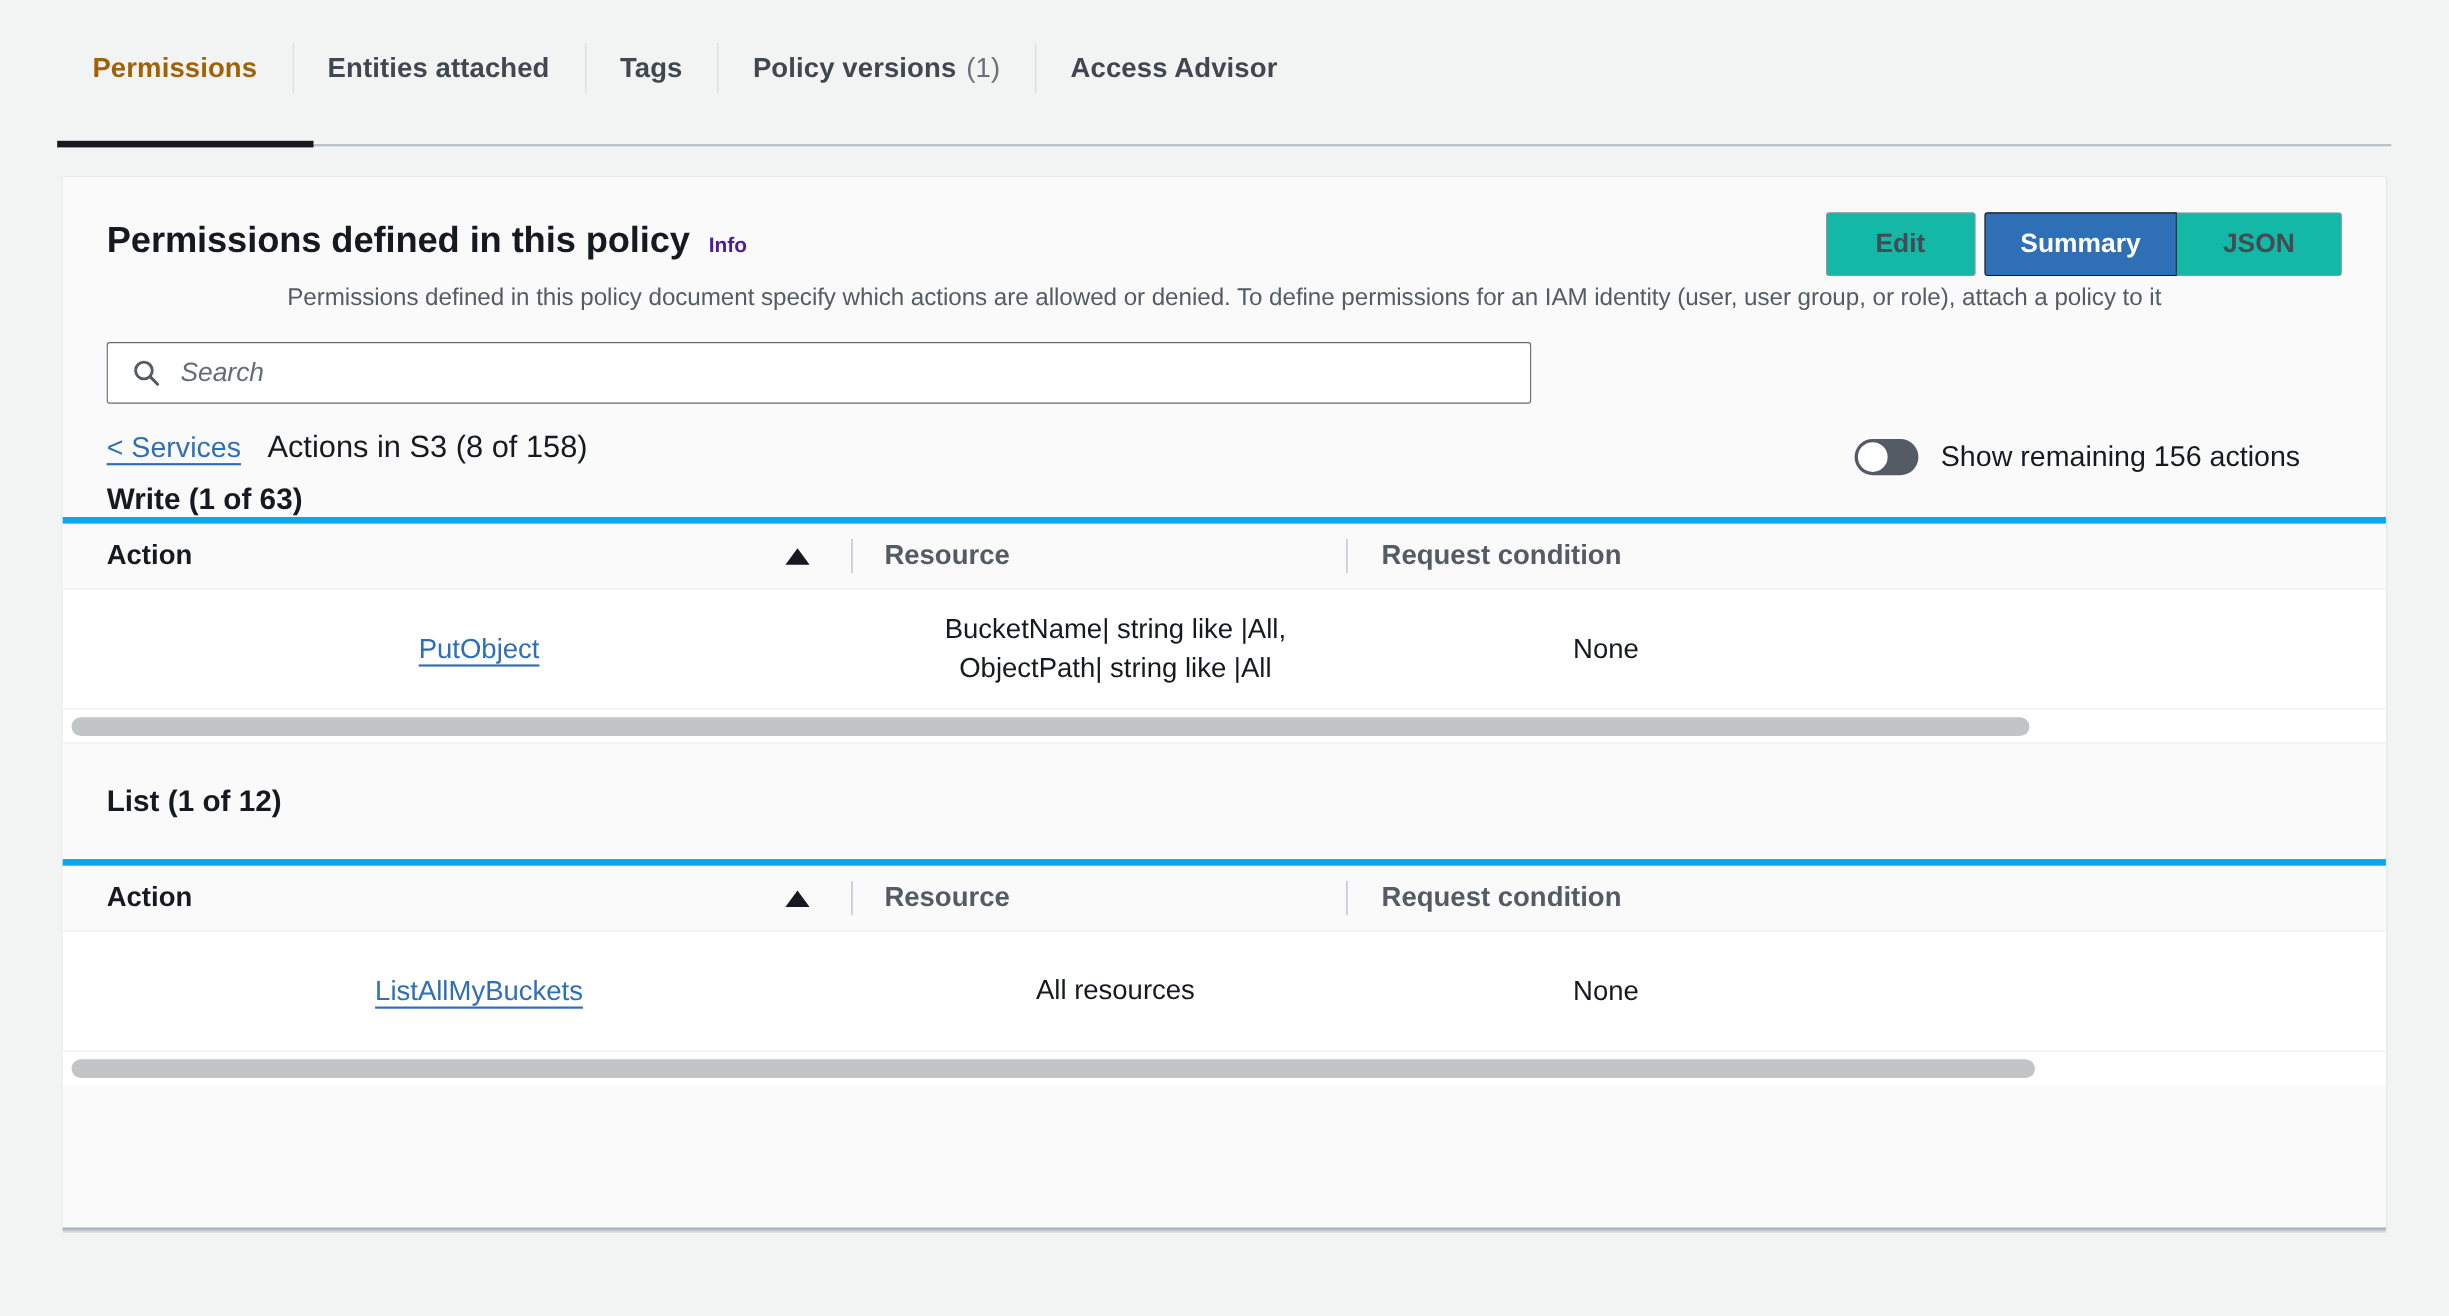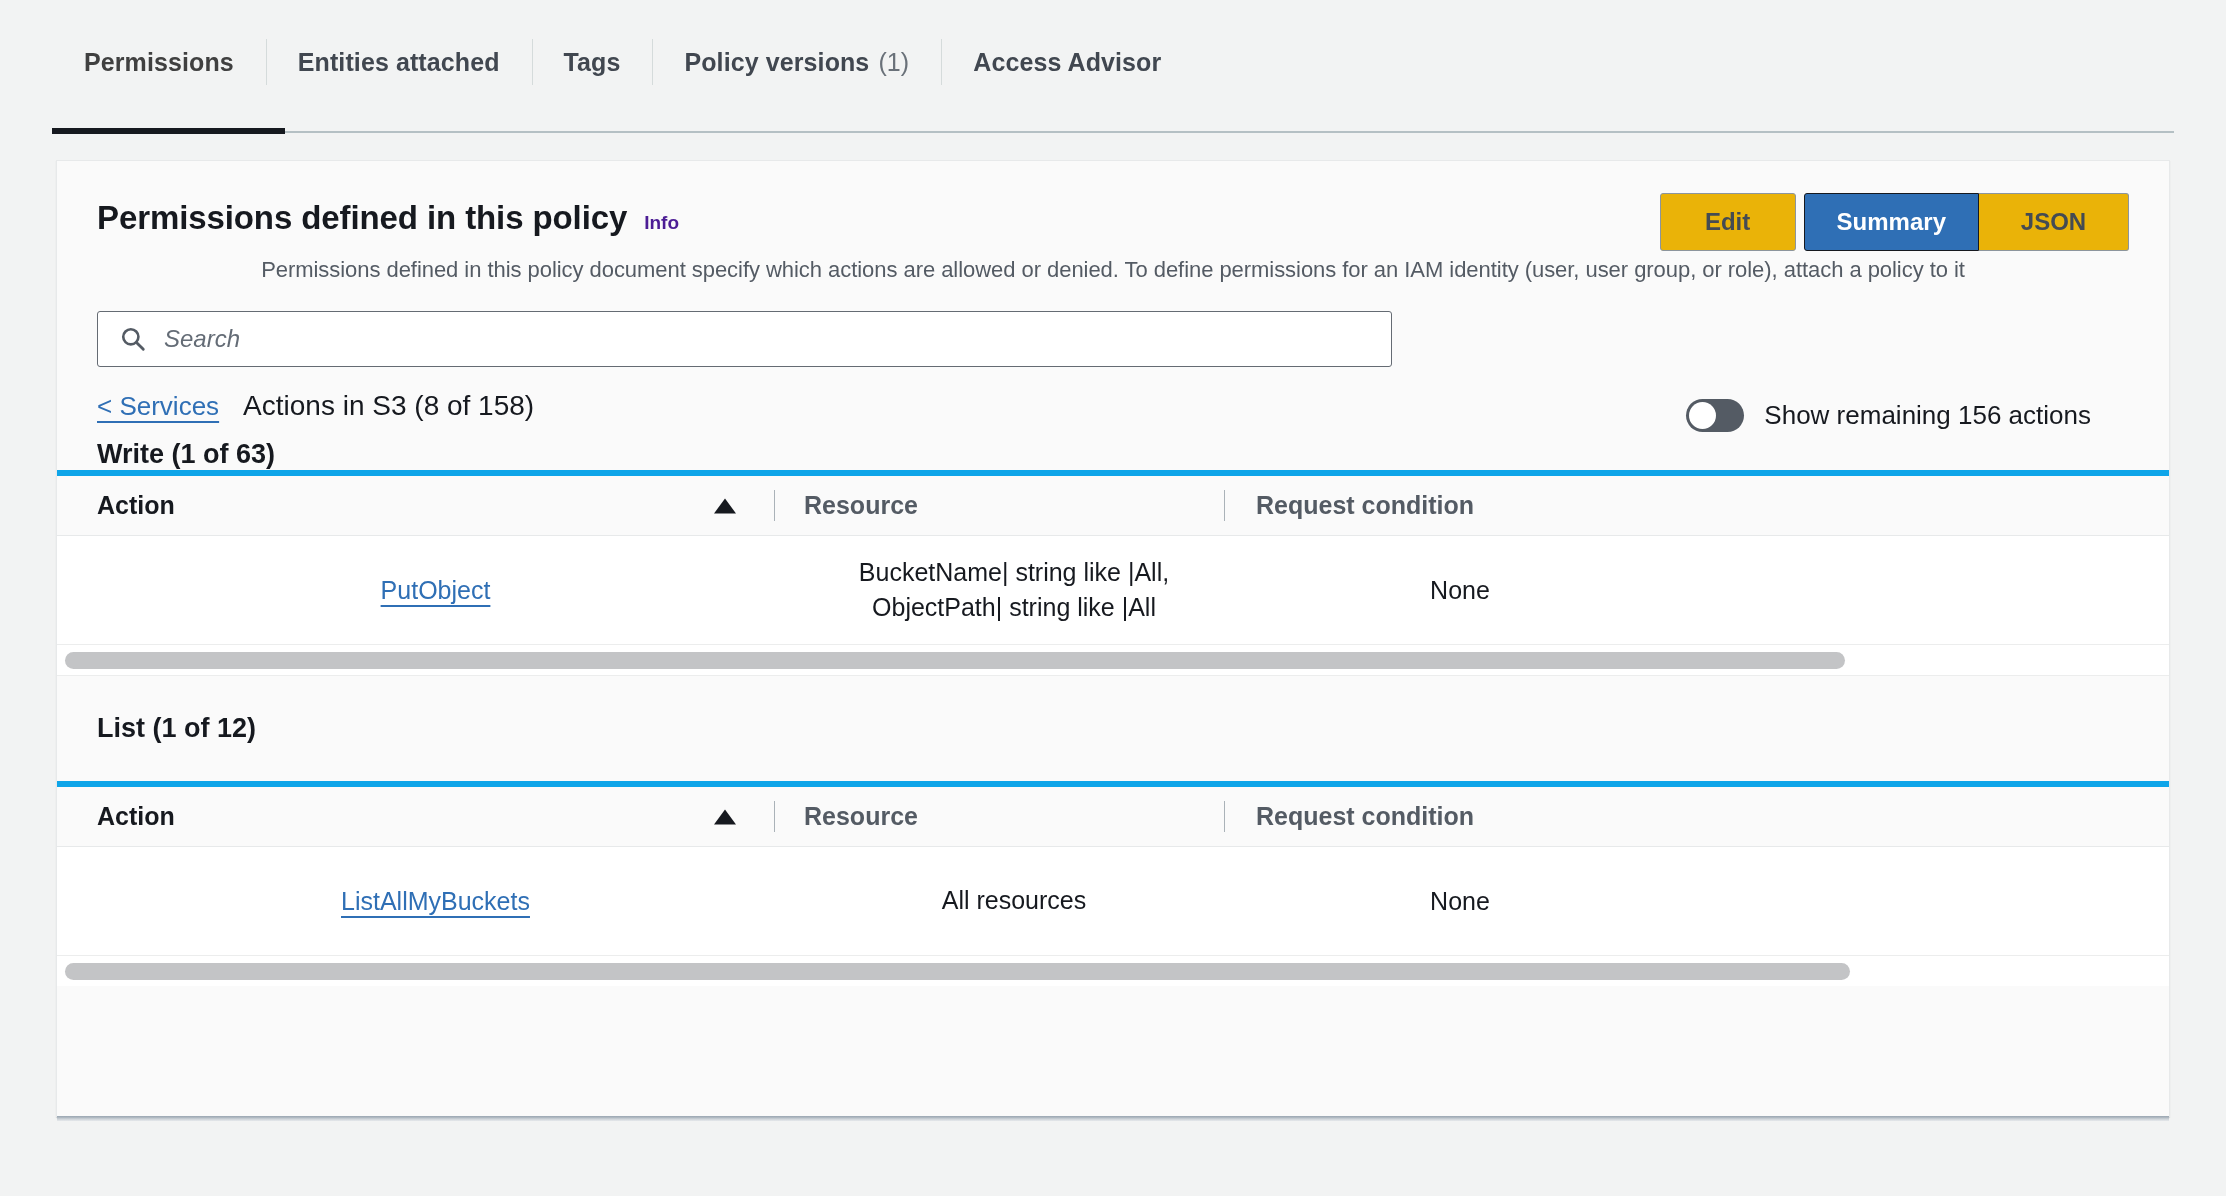--- a/index.html
+++ b/index.html
@@ -40,21 +40,21 @@
     cursor: pointer;
     white-space: nowrap;
   }
   .tab + .tab::before {
     content: "";
     position: absolute;
     left: 0; top: 13px; bottom: 13px;
     width: 1px;
     background: #d5dbdb;
   }
-  .tab.active { color: #404040; }
+  .tab.active { color: #a16207; }
   .tab .count {
     font-weight: normal;
     color: #6a7179;
     margin-left: 9px;
   }
   .tabbar-rule {
     position: absolute;
     left: 52px; right: 52px;
     top: 131px;
     height: 2px;
@@ -123,21 +123,21 @@
     display: flex;
   }
   .btn {
     height: 58px;
     display: flex;
     align-items: center;
     justify-content: center;
     font-size: 24px;
     font-weight: bold;
     color: #444b53;
-    background: #eab308;
+    background: #14b8a6;
     border: 1px solid #8c959d;
     border-radius: 3px;
     cursor: pointer;
     padding: 0 32px;
   }
   .btn-edit { min-width: 136px; }
   .btn-seg { border-radius: 0; margin-left: 8px; }
   .btn-seg.first { border-top-left-radius: 3px; border-bottom-left-radius: 3px; }
   .btn-seg.last  { border-top-right-radius: 3px; border-bottom-right-radius: 3px; margin-left: 0; border-left: none; }
   .btn-seg.selected {

